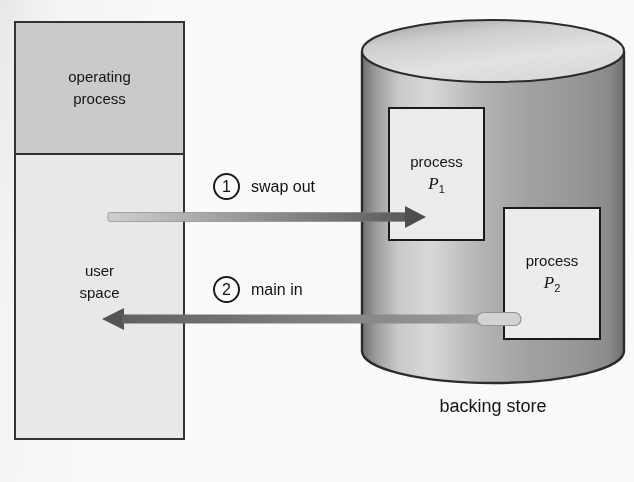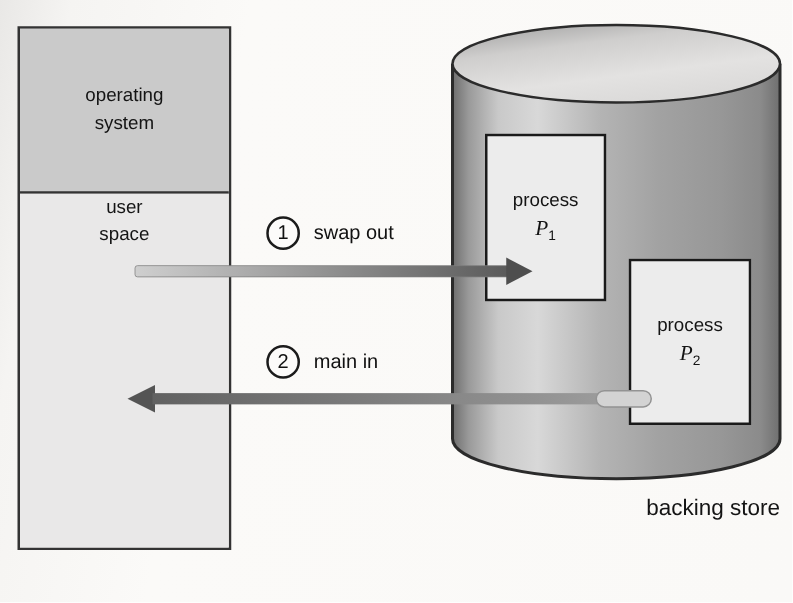--- a/index.html
+++ b/index.html
@@ -16,21 +16,21 @@
     position:absolute;left:14px;top:21px;width:171px;height:419px;
     border:2px solid #333;box-sizing:border-box;
     display:flex;flex-direction:column;
   }
   .mm-os{
     height:130px;border-bottom:2px solid #333;background:#cacaca;
     display:flex;align-items:center;justify-content:center;
   }
   .mm-user{
     flex:1;background:#e9e8e8;
-    display:flex;align-items:flex-start;justify-content:center;
+    display:flex;align-items:center;justify-content:center;
     padding-bottom:30px;
   }
   .lbl{
     font-size:15px;line-height:1.45;color:#141414;text-align:center;
     white-space:pre-line;
   }
   
   .pbox{
     position:absolute;box-sizing:border-box;
     border:2px solid #1a1a1a;background:#ececec;
@@ -52,21 +52,21 @@
   .numtag.t1{left:213px;top:173px;}
   .numtag.t2{left:213px;top:276px;}
   .numcircle{
     width:27px;height:27px;border:2.5px solid #1b1b1b;border-radius:50%;
     box-sizing:border-box;background:rgba(252,251,250,.92);
     display:flex;align-items:center;justify-content:center;
     font-size:16px;color:#111;
   }
   .numlabel{font-size:16px;color:#111;}
   
-  .caption{position:absolute;text-align:right;font-size:18px;color:#141414;z-index:4;}
+  .caption{position:absolute;text-align:center;font-size:18px;color:#141414;z-index:4;}
   .caption.mm{left:14px;top:451px;width:171px;}
   .caption.bs{left:362px;top:396px;width:262px;}
   .watermark{
     position:absolute;right:7px;top:455px;z-index:4;
     font-size:15px;color:#c9c6c3;letter-spacing:.5px;
   }
 </style>
 </head>
 <body>
 
@@ -92,21 +92,21 @@
         <stop offset="1" stop-color="#dbdad9"></stop>
       </linearGradient>
     </defs>
     <path d="M362,51 L362,351 A131,32 0 0 0 624,351 L624,51" fill="url(#cylBody)" stroke="#2b2b2b" stroke-width="2.4"></path>
     <ellipse cx="493" cy="51" rx="131" ry="31" fill="url(#cylTop)" stroke="#2b2b2b" stroke-width="2"></ellipse>
   </svg>
 
   <div class="mm-box">
     <div class="mm-os">
       <div class="lbl">operating
-system</div>
+process</div>
     </div>
     <div class="mm-user">
       <div class="lbl">user
 space</div>
     </div>
   </div>
 
   <div class="pbox p1">
     <div class="plabel">
       <span>process</span><br>

